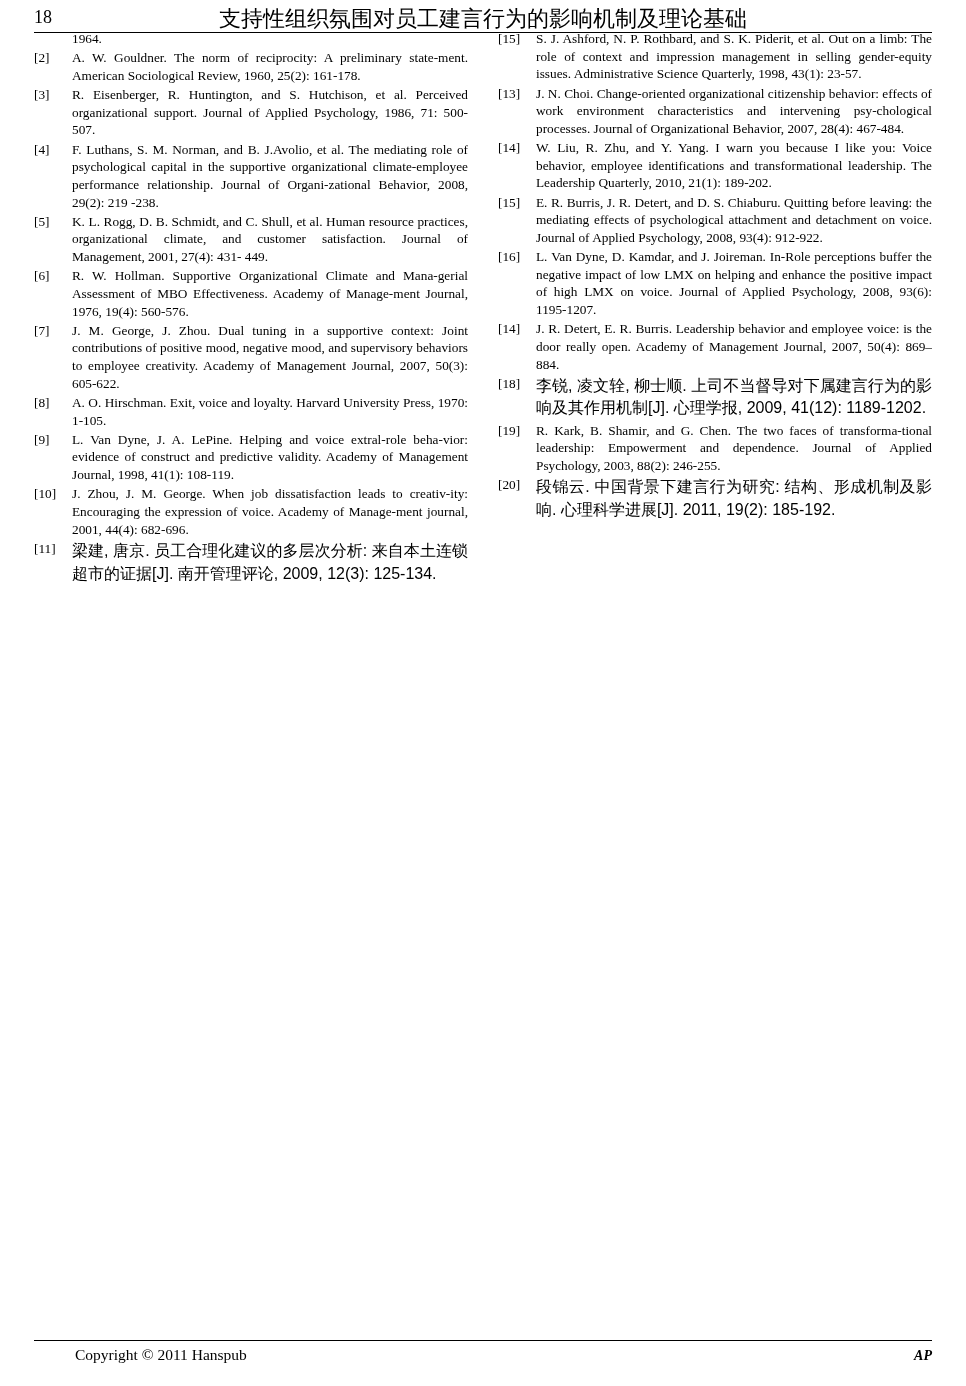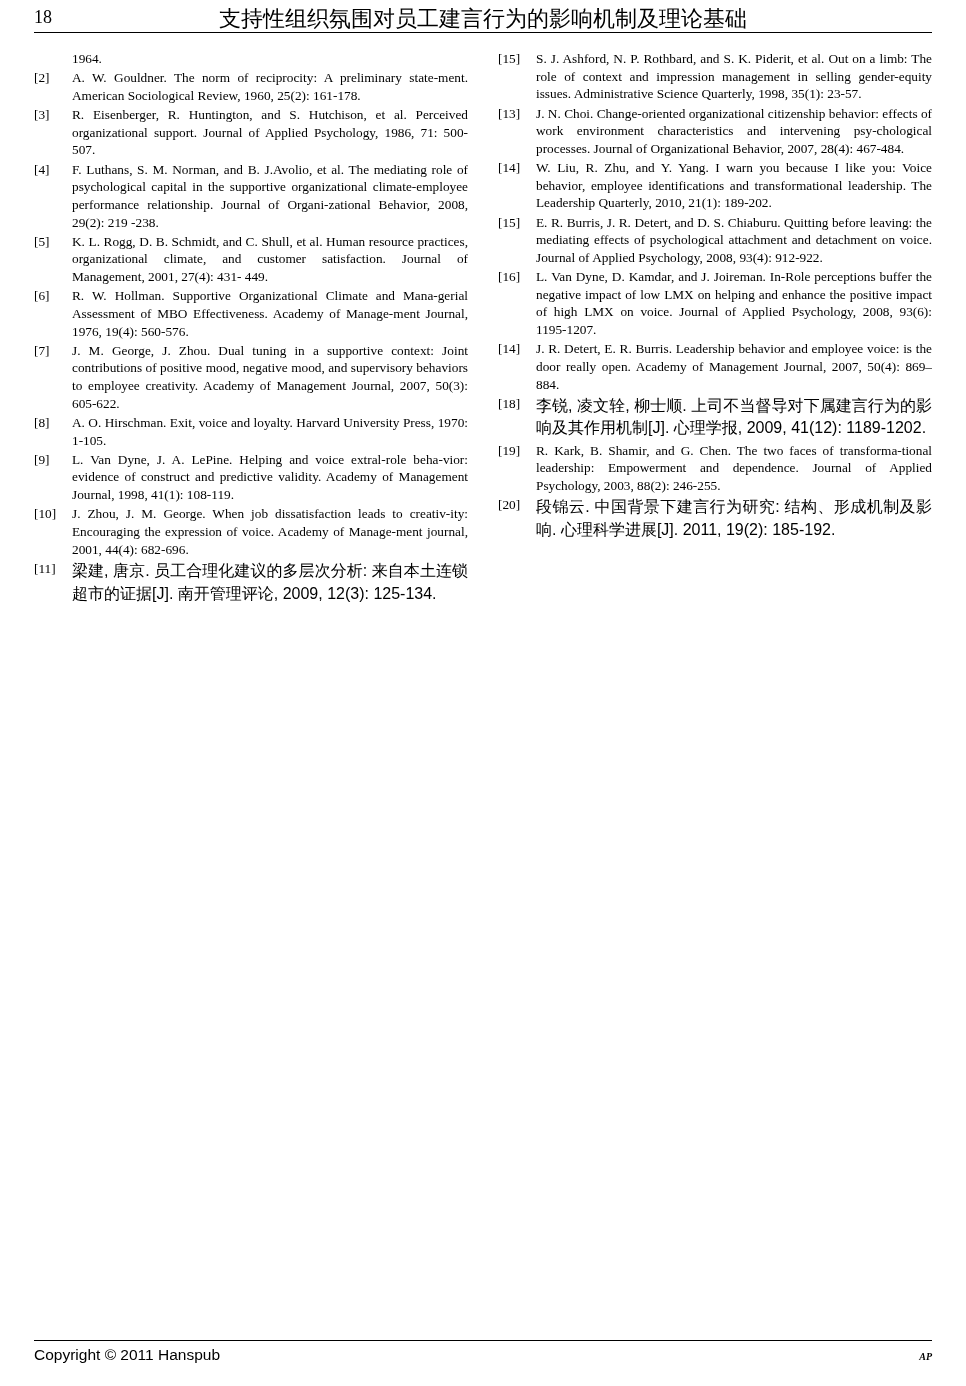--- a/index.html
+++ b/index.html
@@ -50,21 +50,21 @@
   .header-rule {
     border: none;
     border-top: 1px solid #000;
     margin: 6px 0 0 0;
     height: 0;
   }
   
   .columns {
     display: flex;
     gap: 30px;
-    margin-top: 20px;
+    margin-top: 0;
   }
   .col {
     width: 434px;
     flex: 0 0 434px;
   }
   .ref {
     display: flex;
     font-size: 13.3px;
     line-height: 1.33;
     margin-bottom: 1.5px;
@@ -101,27 +101,28 @@
     margin: 0 0 5px 0;
     height: 0;
   }
   .footer-inner {
     display: flex;
     justify-content: space-between;
     align-items: baseline;
     font-size: 15.5px;
   }
   .copyright {
-    font-family: Liberation Sans, sans-serif;
+    font-family: Liberation Serif, serif;
+    margin-left: 41px;
   }
   .imprint {
     font-family: "Liberation Serif", serif;
     font-weight: bold;
     font-style: italic;
-    font-size: 10px;
+    font-size: 14px;
   }
 </style>
 </head>
 <body>
 
 <div class="page">
 
   <div class="header">
     <div class="header-inner">
       <span class="folio">18</span>
@@ -173,21 +174,21 @@
           <span class="ref-text">J. Zhou, J. M. George. When job dissatisfaction leads to creativ-ity: Encouraging the expression of voice. Academy of Manage-ment journal, 2001, 44(4): 682-696.</span>
         </div>
         <div class="ref">
           <span class="ref-num">[11]</span>
           <span class="ref-text cjk">梁建, 唐京. 员工合理化建议的多层次分析: 来自本土连锁超市的证据[J]. 南开管理评论, 2009, 12(3): 125-134.</span>
         </div>
       </div>
     <div class="col" id="right-col">
         <div class="ref">
           <span class="ref-num">[15]</span>
-          <span class="ref-text">S. J. Ashford, N. P. Rothbard, and S. K. Piderit, et al. Out on a limb: The role of context and impression management in selling gender-equity issues. Administrative Science Quarterly, 1998, 35(1): 23-57.</span>
+          <span class="ref-text">S. J. Ashford, N. P. Rothbard, and S. K. Piderit, et al. Out on a limb: The role of context and impression management in selling gender-equity issues. Administrative Science Quarterly, 1998, 43(1): 23-57.</span>
         </div>
         <div class="ref">
           <span class="ref-num">[13]</span>
           <span class="ref-text">J. N. Choi. Change-oriented organizational citizenship behavior: effects of work environment characteristics and intervening psy-chological processes. Journal of Organizational Behavior, 2007, 28(4): 467-484.</span>
         </div>
         <div class="ref">
           <span class="ref-num">[14]</span>
           <span class="ref-text">W. Liu, R. Zhu, and Y. Yang. I warn you because I like you: Voice behavior, employee identifications and transformational leadership. The Leadership Quarterly, 2010, 21(1): 189-202.</span>
         </div>
         <div class="ref">

